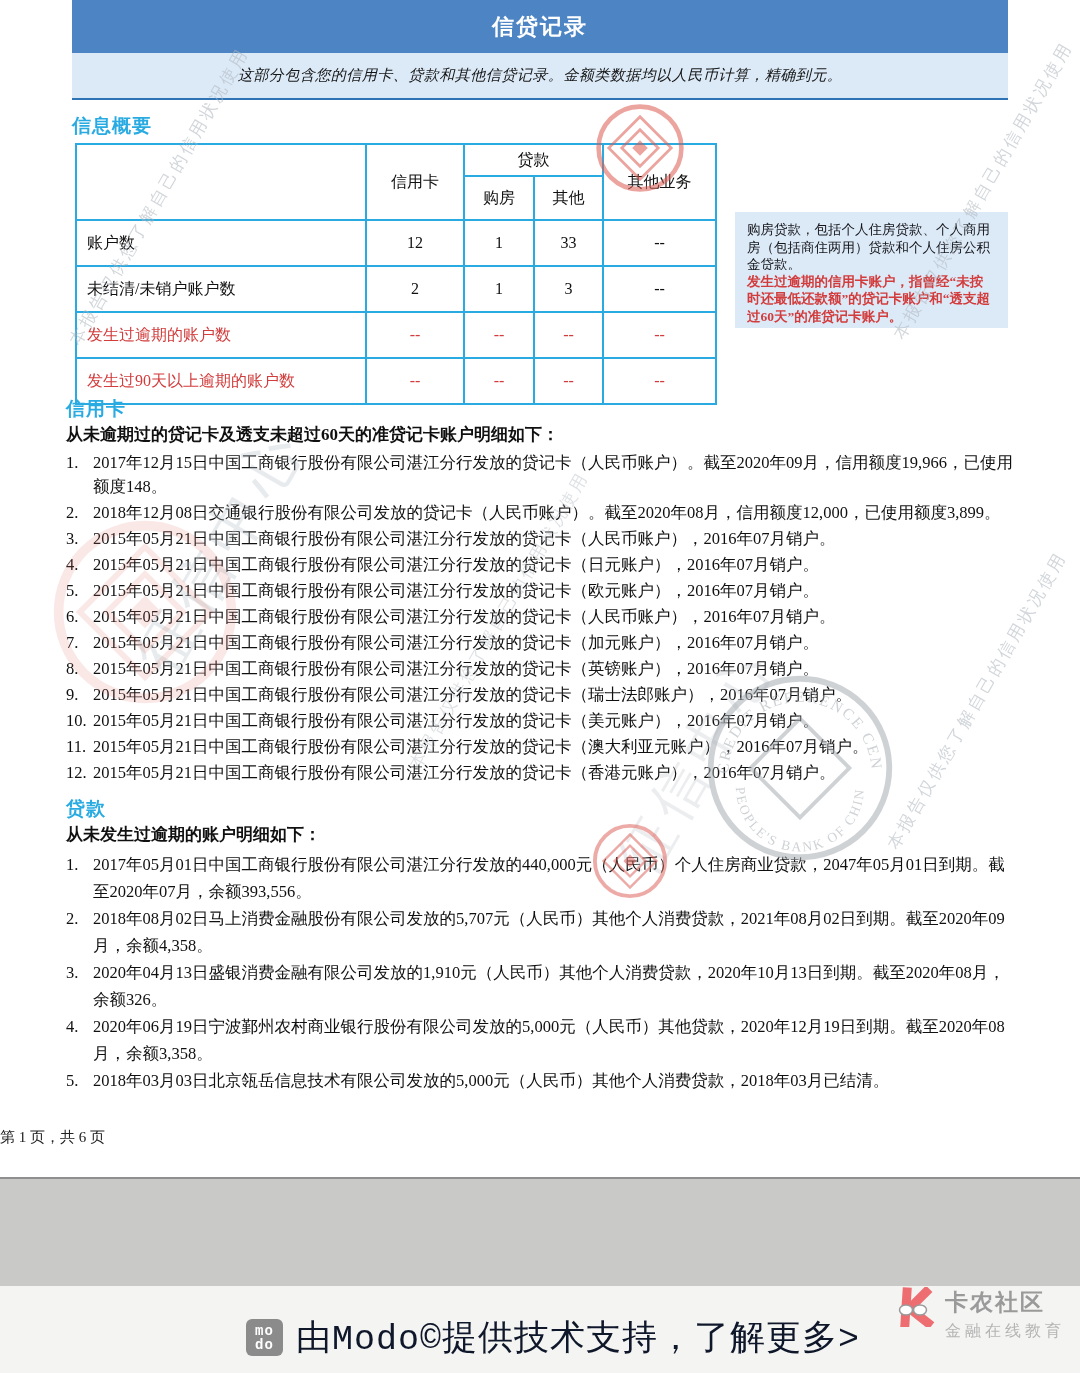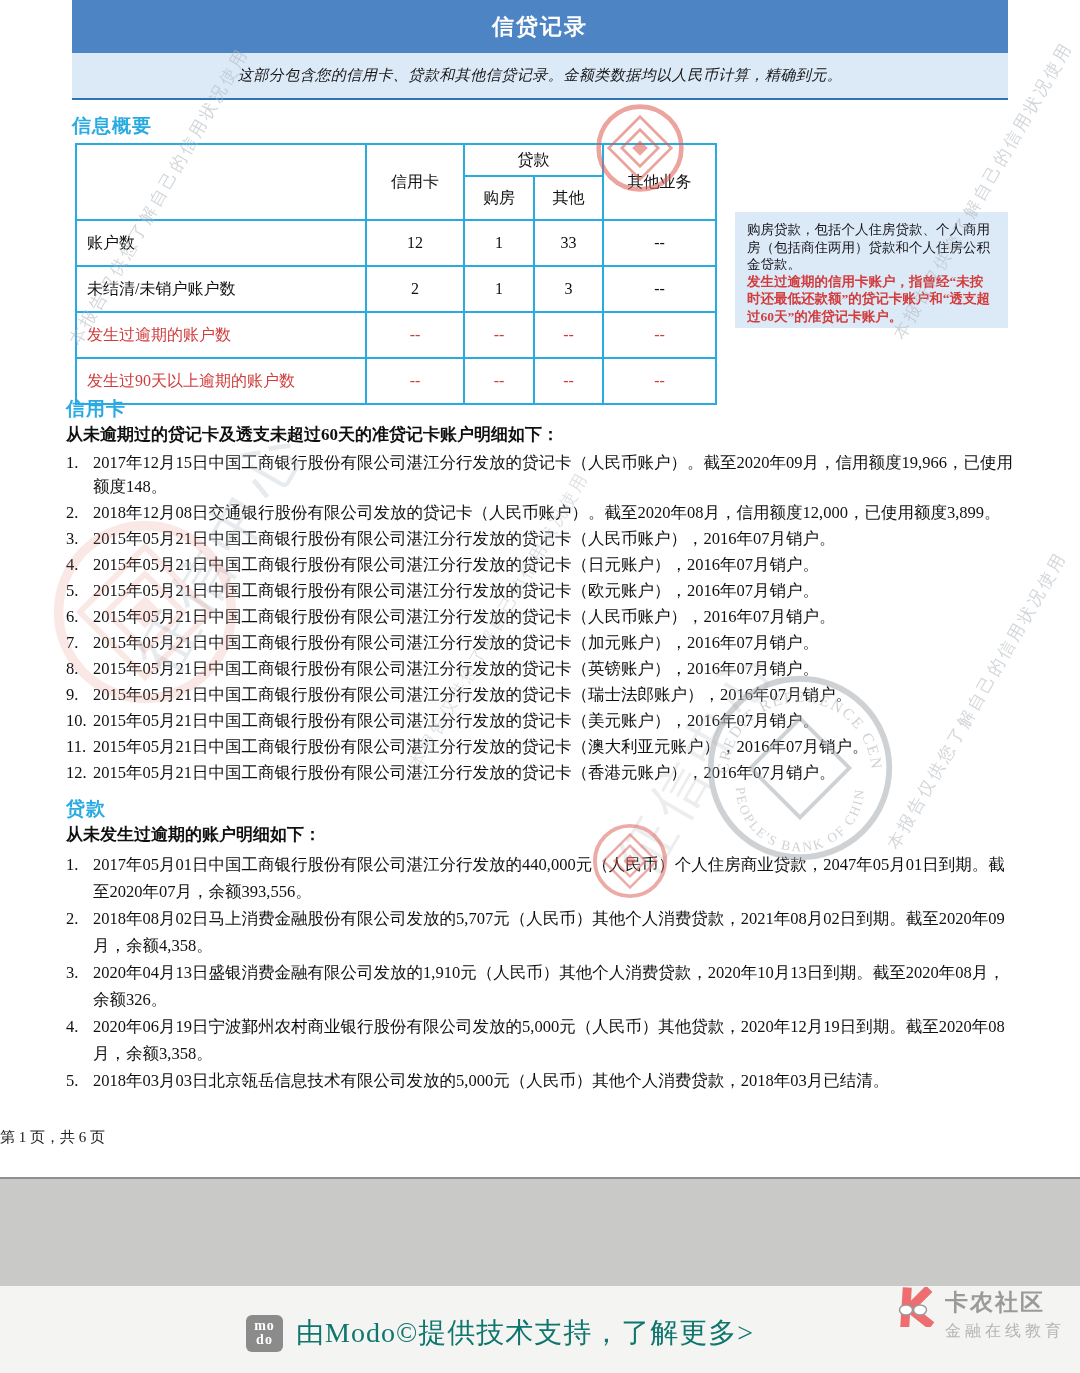--- a/index.html
+++ b/index.html
@@ -52,25 +52,25 @@
   .list-loan .li { line-height:27px; }
   .num { flex:0 0 27px; }
   .txt { flex:1; }
 
   .page-num { left:0; top:1128px; width:1080px; text-align:left; font-size:15px; color:#222; }
 
   
   .band-gray { left:0; top:1177px; width:1080px; height:109px; background:#c9c9c7; border-top:2px solid #8f8f8f; }
   .band-light { left:0; top:1286px; width:1080px; height:100px; background:#f4f4f2; }
   .modo-row { position:absolute; left:246px; top:28px; display:flex; align-items:center; gap:13px;
-    font-family:Liberation Serif, serif; cursor:pointer; }
+    font-family:Liberation Mono, monospace; cursor:pointer; }
   .modo-icon { width:37px; height:37px; background:#8b8b8b; border-radius:6px; color:#fff;
     font-weight:bold; font-size:14px; line-height:1.0; display:flex; flex-direction:column;
     align-items:center; justify-content:center; letter-spacing:1px; }
-  .modo-text { font-size:28px; color:#0f766e; letter-spacing:1px; }
+  .modo-text { font-size:35px; color:#0f172a; letter-spacing:1px; }
   .kn { position:absolute; left:896px; top:1px; display:flex; gap:9px;
     font-family:"Liberation Sans","DejaVu Sans",sans-serif; }
   .kn-name { font-size:23px; font-weight:bold; color:#9a9a9a; letter-spacing:2px; }
   .kn-slogan { font-size:16px; color:#b5b5b5; letter-spacing:4px; margin-top:3px; }
 
   
   .wm-layer { position:absolute; left:0; top:0; width:1080px; height:1373px; pointer-events:none; z-index:5; }
   .wm-text { position:absolute; white-space:nowrap; color:#aeb6bd; transform-origin:left top; transform:rotate(-60deg); }
   .wm-big { font-size:60px; letter-spacing:8px; opacity:.30; color:#b6bec5; }
   .wm-small { font-size:17px; letter-spacing:3px; opacity:.55; }

